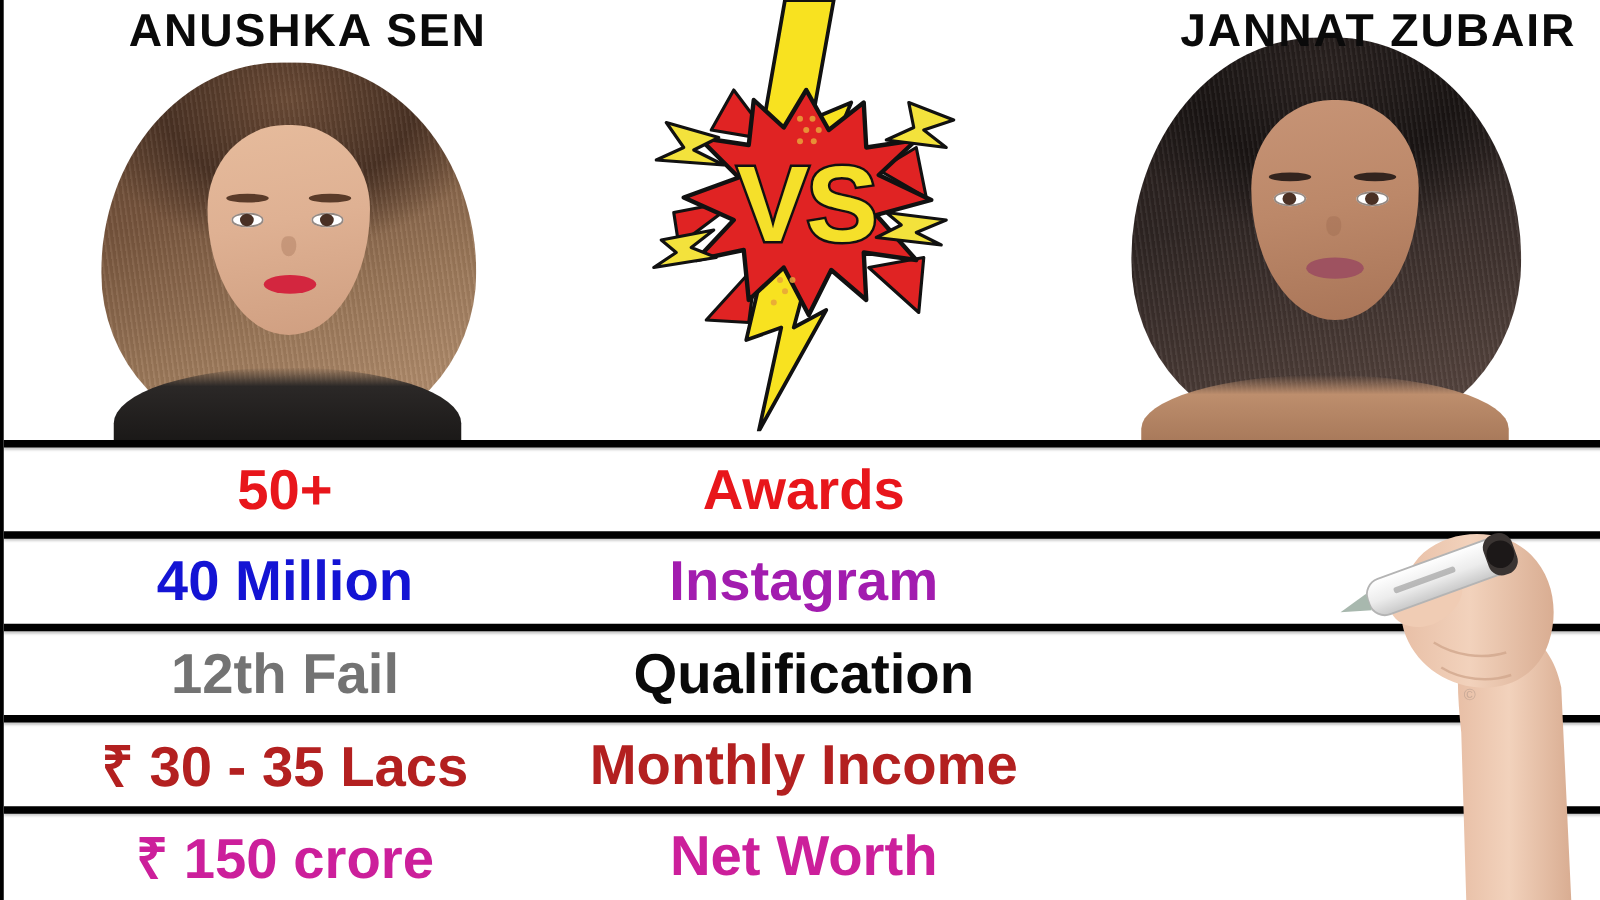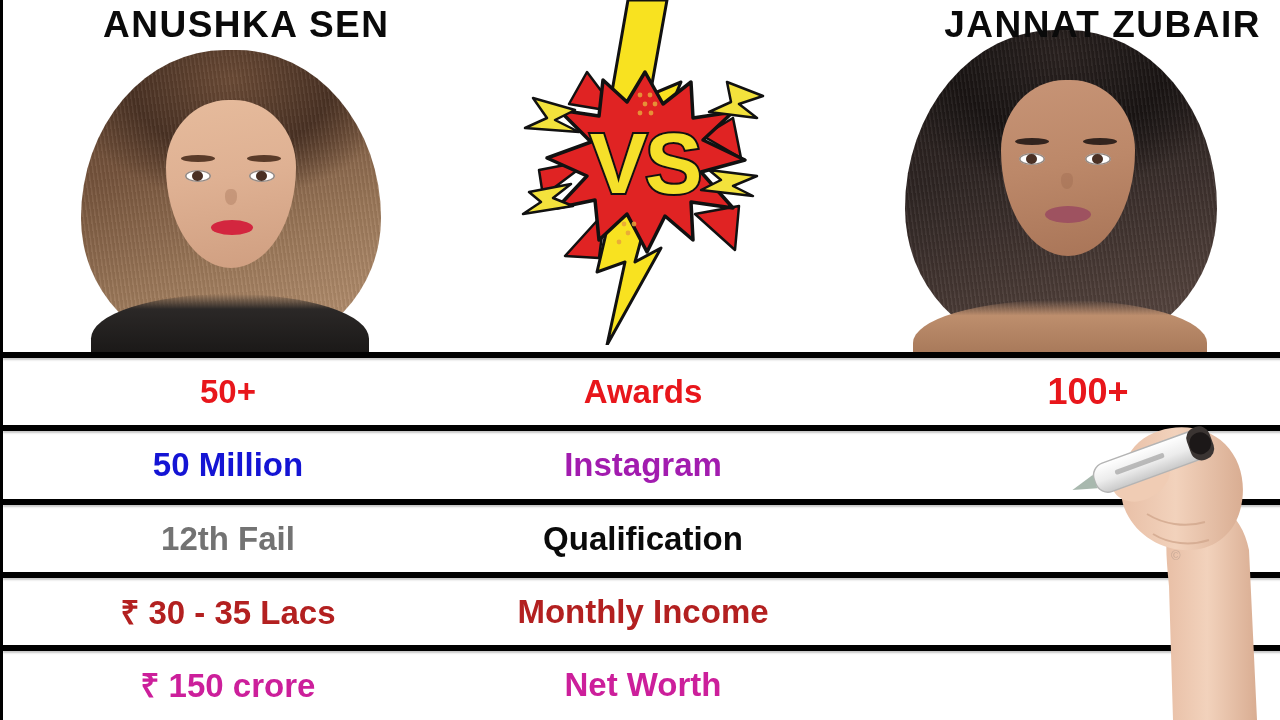--- a/index.html
+++ b/index.html
@@ -155,21 +155,21 @@
     height: 67px;
     display: block;
   }
   .cell {
     position: absolute;
     top: 0; height: 67px;
     display: flex;
     align-items: center;
     justify-content: center;
     font-weight: bold;
-    font-size: 33px;
+    font-size: 45px;
     white-space: nowrap;
     font-family: "Liberation Sans", sans-serif;
     text-shadow: 1px 1px 0 rgba(255,255,255,.6);
   }
   .cell-left   { left: 60px;  width: 330px; }
   .cell-center { left: 452px; width: 376px; }
   .cell-right  { left: 920px; width: 330px; }
 
   
   .hand-wrap {
@@ -274,25 +274,24 @@
 
     <div class="divider" style="top:0px;"></div>
     <div class="divider" style="top:73px;"></div>
     <div class="divider" style="top:147px;"></div>
     <div class="divider" style="top:220px;"></div>
     <div class="divider" style="top:293px;"></div>
 
     <div class="row" style="top:6px;">
       <div class="cell cell-left" style="color:#E8161B;">50+</div>
       <div class="cell cell-center" style="color:#E8161B;">Awards</div>
-      <div class="cell cell-right" style="color:#E8161B; font-size:36px;">100+</div>
     </div>
 
     <div class="row" style="top:79px;">
-      <div class="cell cell-left" style="color:#1414D4;">50 Million</div>
+      <div class="cell cell-left" style="color:#1414D4;">40 Million</div>
       <div class="cell cell-center" style="color:#a21caf;">Instagram</div>
       <div class="cell cell-right" style="color:#1414D4;"></div>
     </div>
 
     <div class="row" style="top:153px;">
       <div class="cell cell-left" style="color:#737373;">12th Fail</div>
       <div class="cell cell-center" style="color:#0A0A0A;">Qualification</div>
       <div class="cell cell-right" style="color:#0A0A0A;"></div>
     </div>
 

